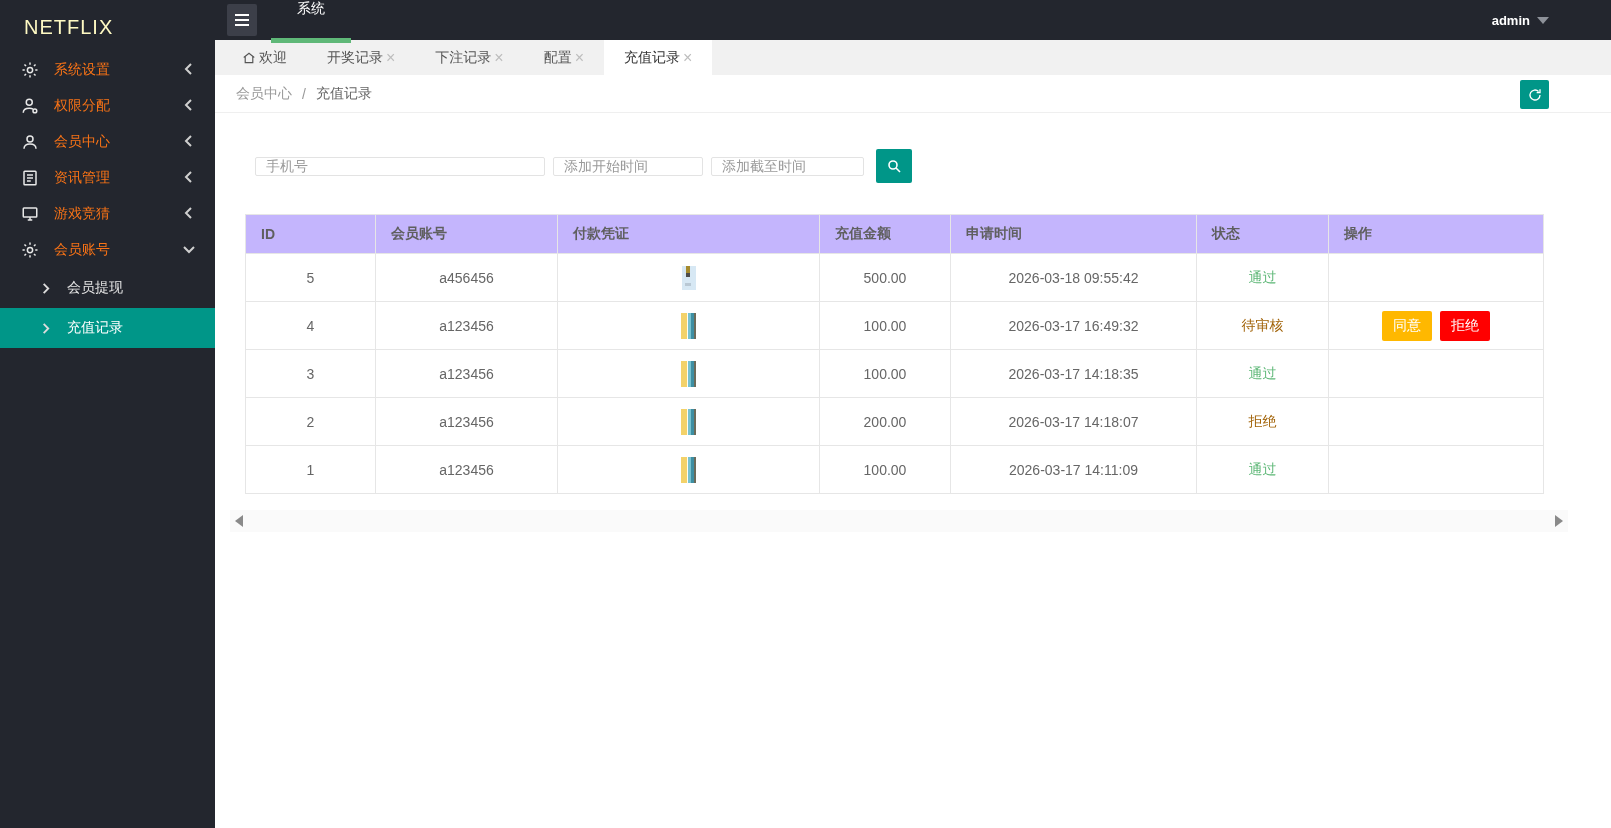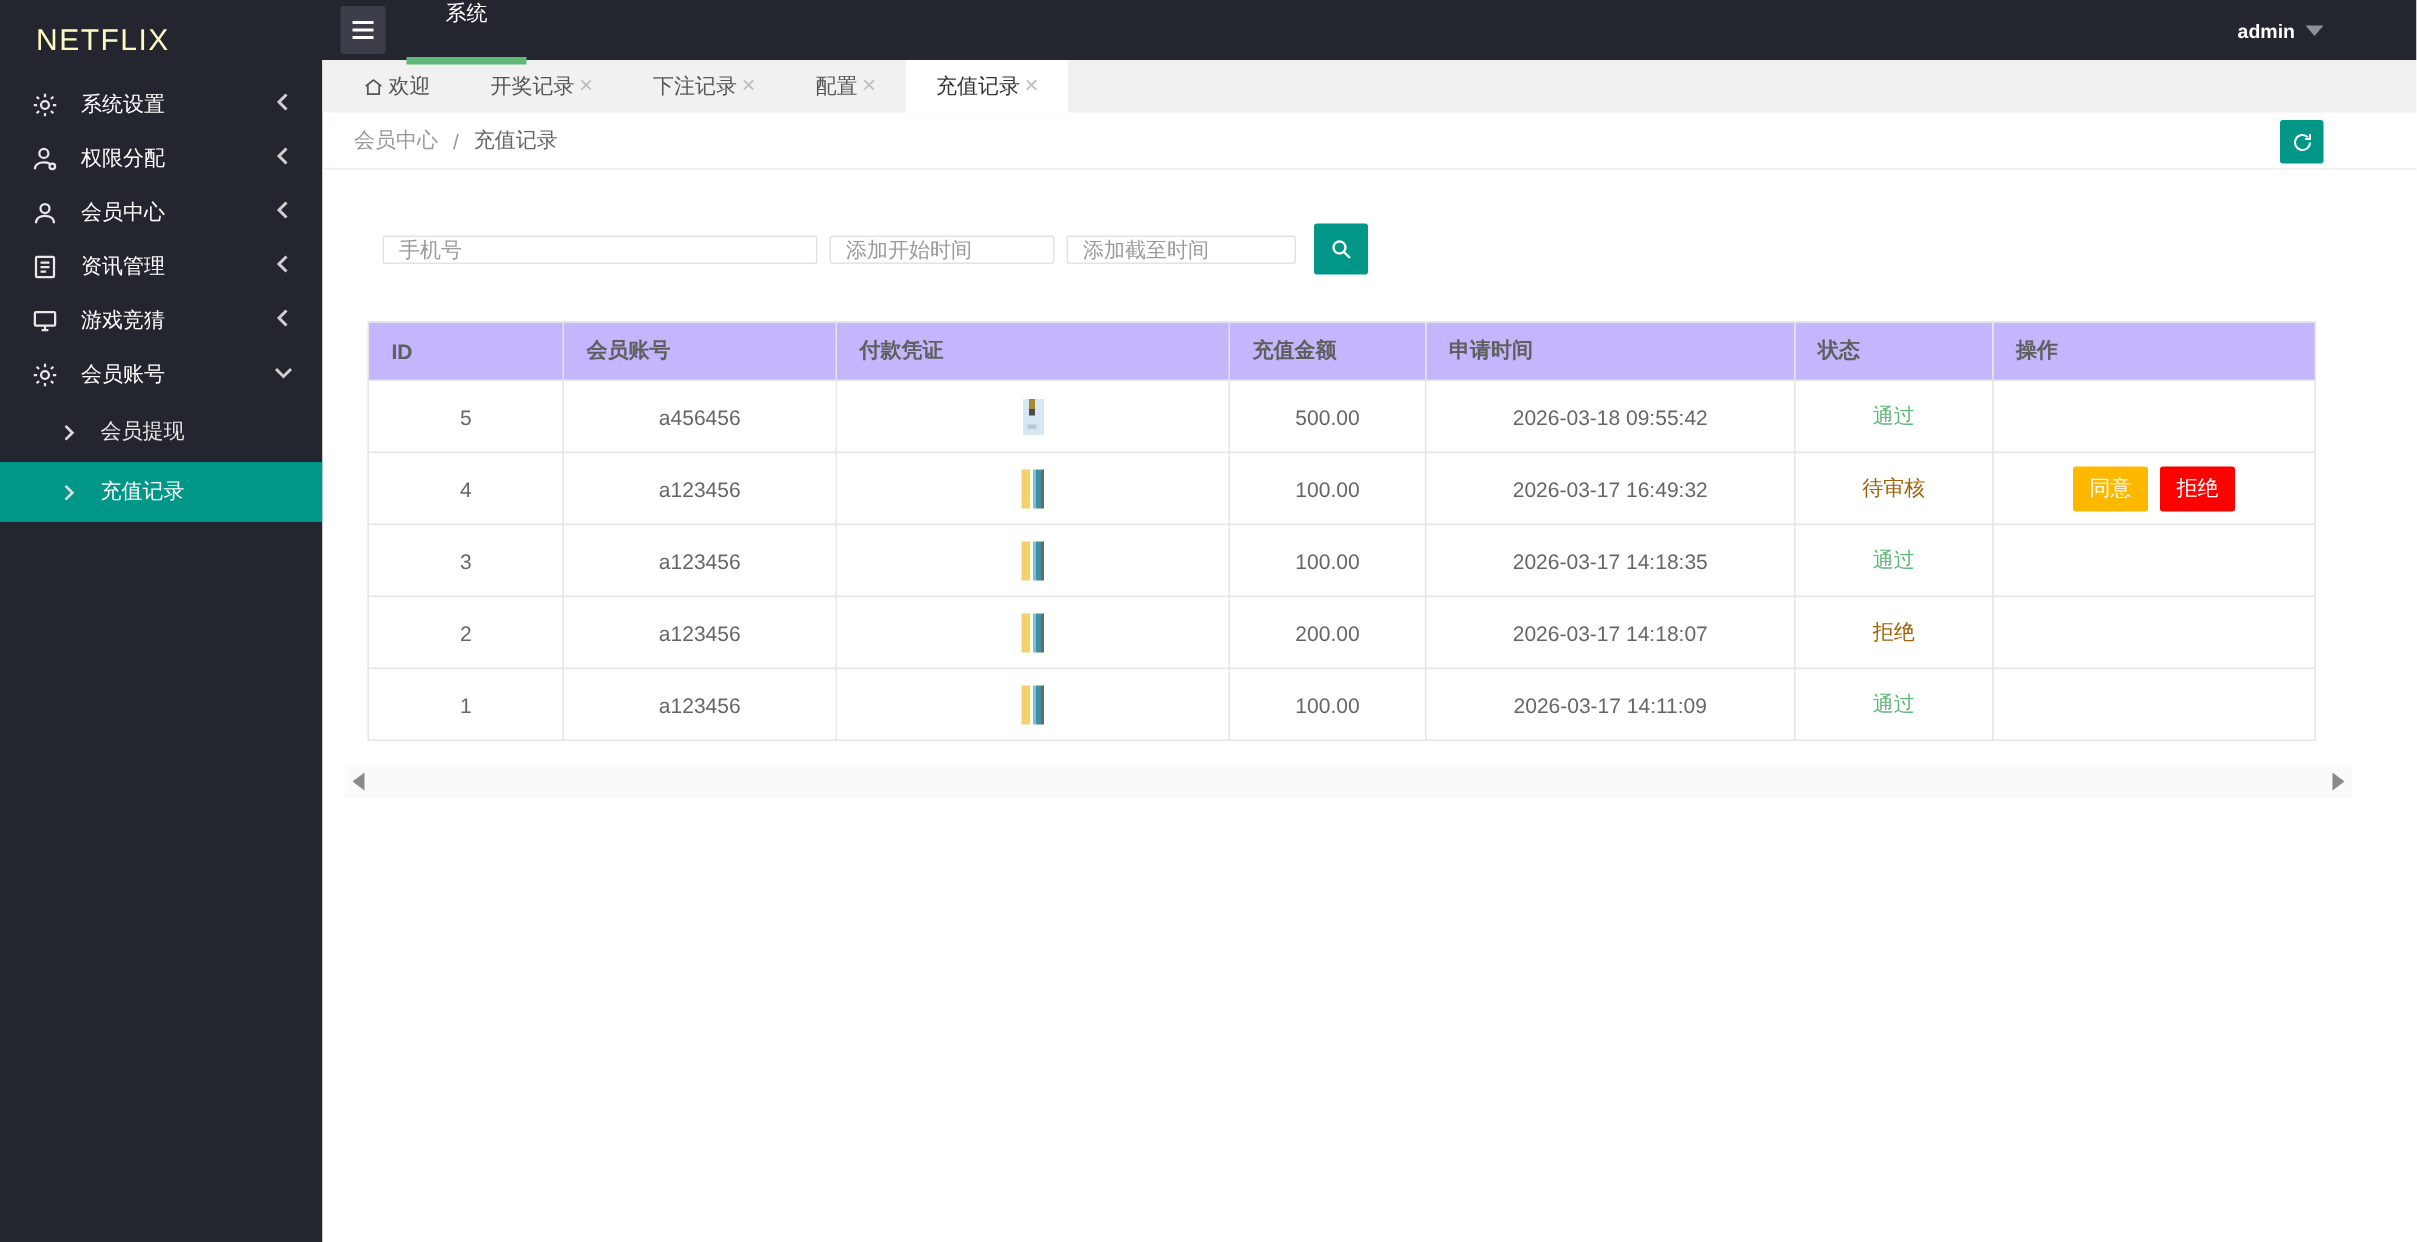--- a/index.html
+++ b/index.html
@@ -18,21 +18,21 @@
   .header-spacer { flex:1; }
   .user-area { display:flex; align-items:center; gap:7px; padding-right:62px; cursor:pointer; }
   .user-name { color:#fff; font-size:13px; font-weight:bold; }
   .caret-down { width:0; height:0; border-left:6px solid transparent; border-right:6px solid transparent; border-top:7px solid #8d9199; }
 
   
   .layout { display:flex; height:788px; }
 
   
   .sidebar { width:215px; background:#23262e; padding-top:12px; flex:none; }
-  .side-item { height:36px; display:flex; align-items:center; padding:0 20px; color:#ffffff; cursor:pointer;font-family:Liberation Mono, monospace; }
+  .side-item { height:36px; display:flex; align-items:center; padding:0 20px; color:#f97316; cursor:pointer; }
   .side-item .s-icon { width:20px; height:20px; margin-right:14px; display:flex; align-items:center; justify-content:center; }
   .side-item .s-icon svg { stroke:#e8e8e8; }
   .side-item .s-label { flex:1; font-size:14px; }
   .side-item .s-arrow svg { stroke:#cfcfcf; }
   .sub-item { height:40px; display:flex; align-items:center; padding-left:40px; color:#e5e5e5; cursor:pointer; }
   .sub-item .sub-arrow { margin-right:16px; display:flex; }
   .sub-item .sub-arrow svg { stroke:#dcdcdc; }
   .sub-item.active { background:#009688; color:#fff; }
 
   

